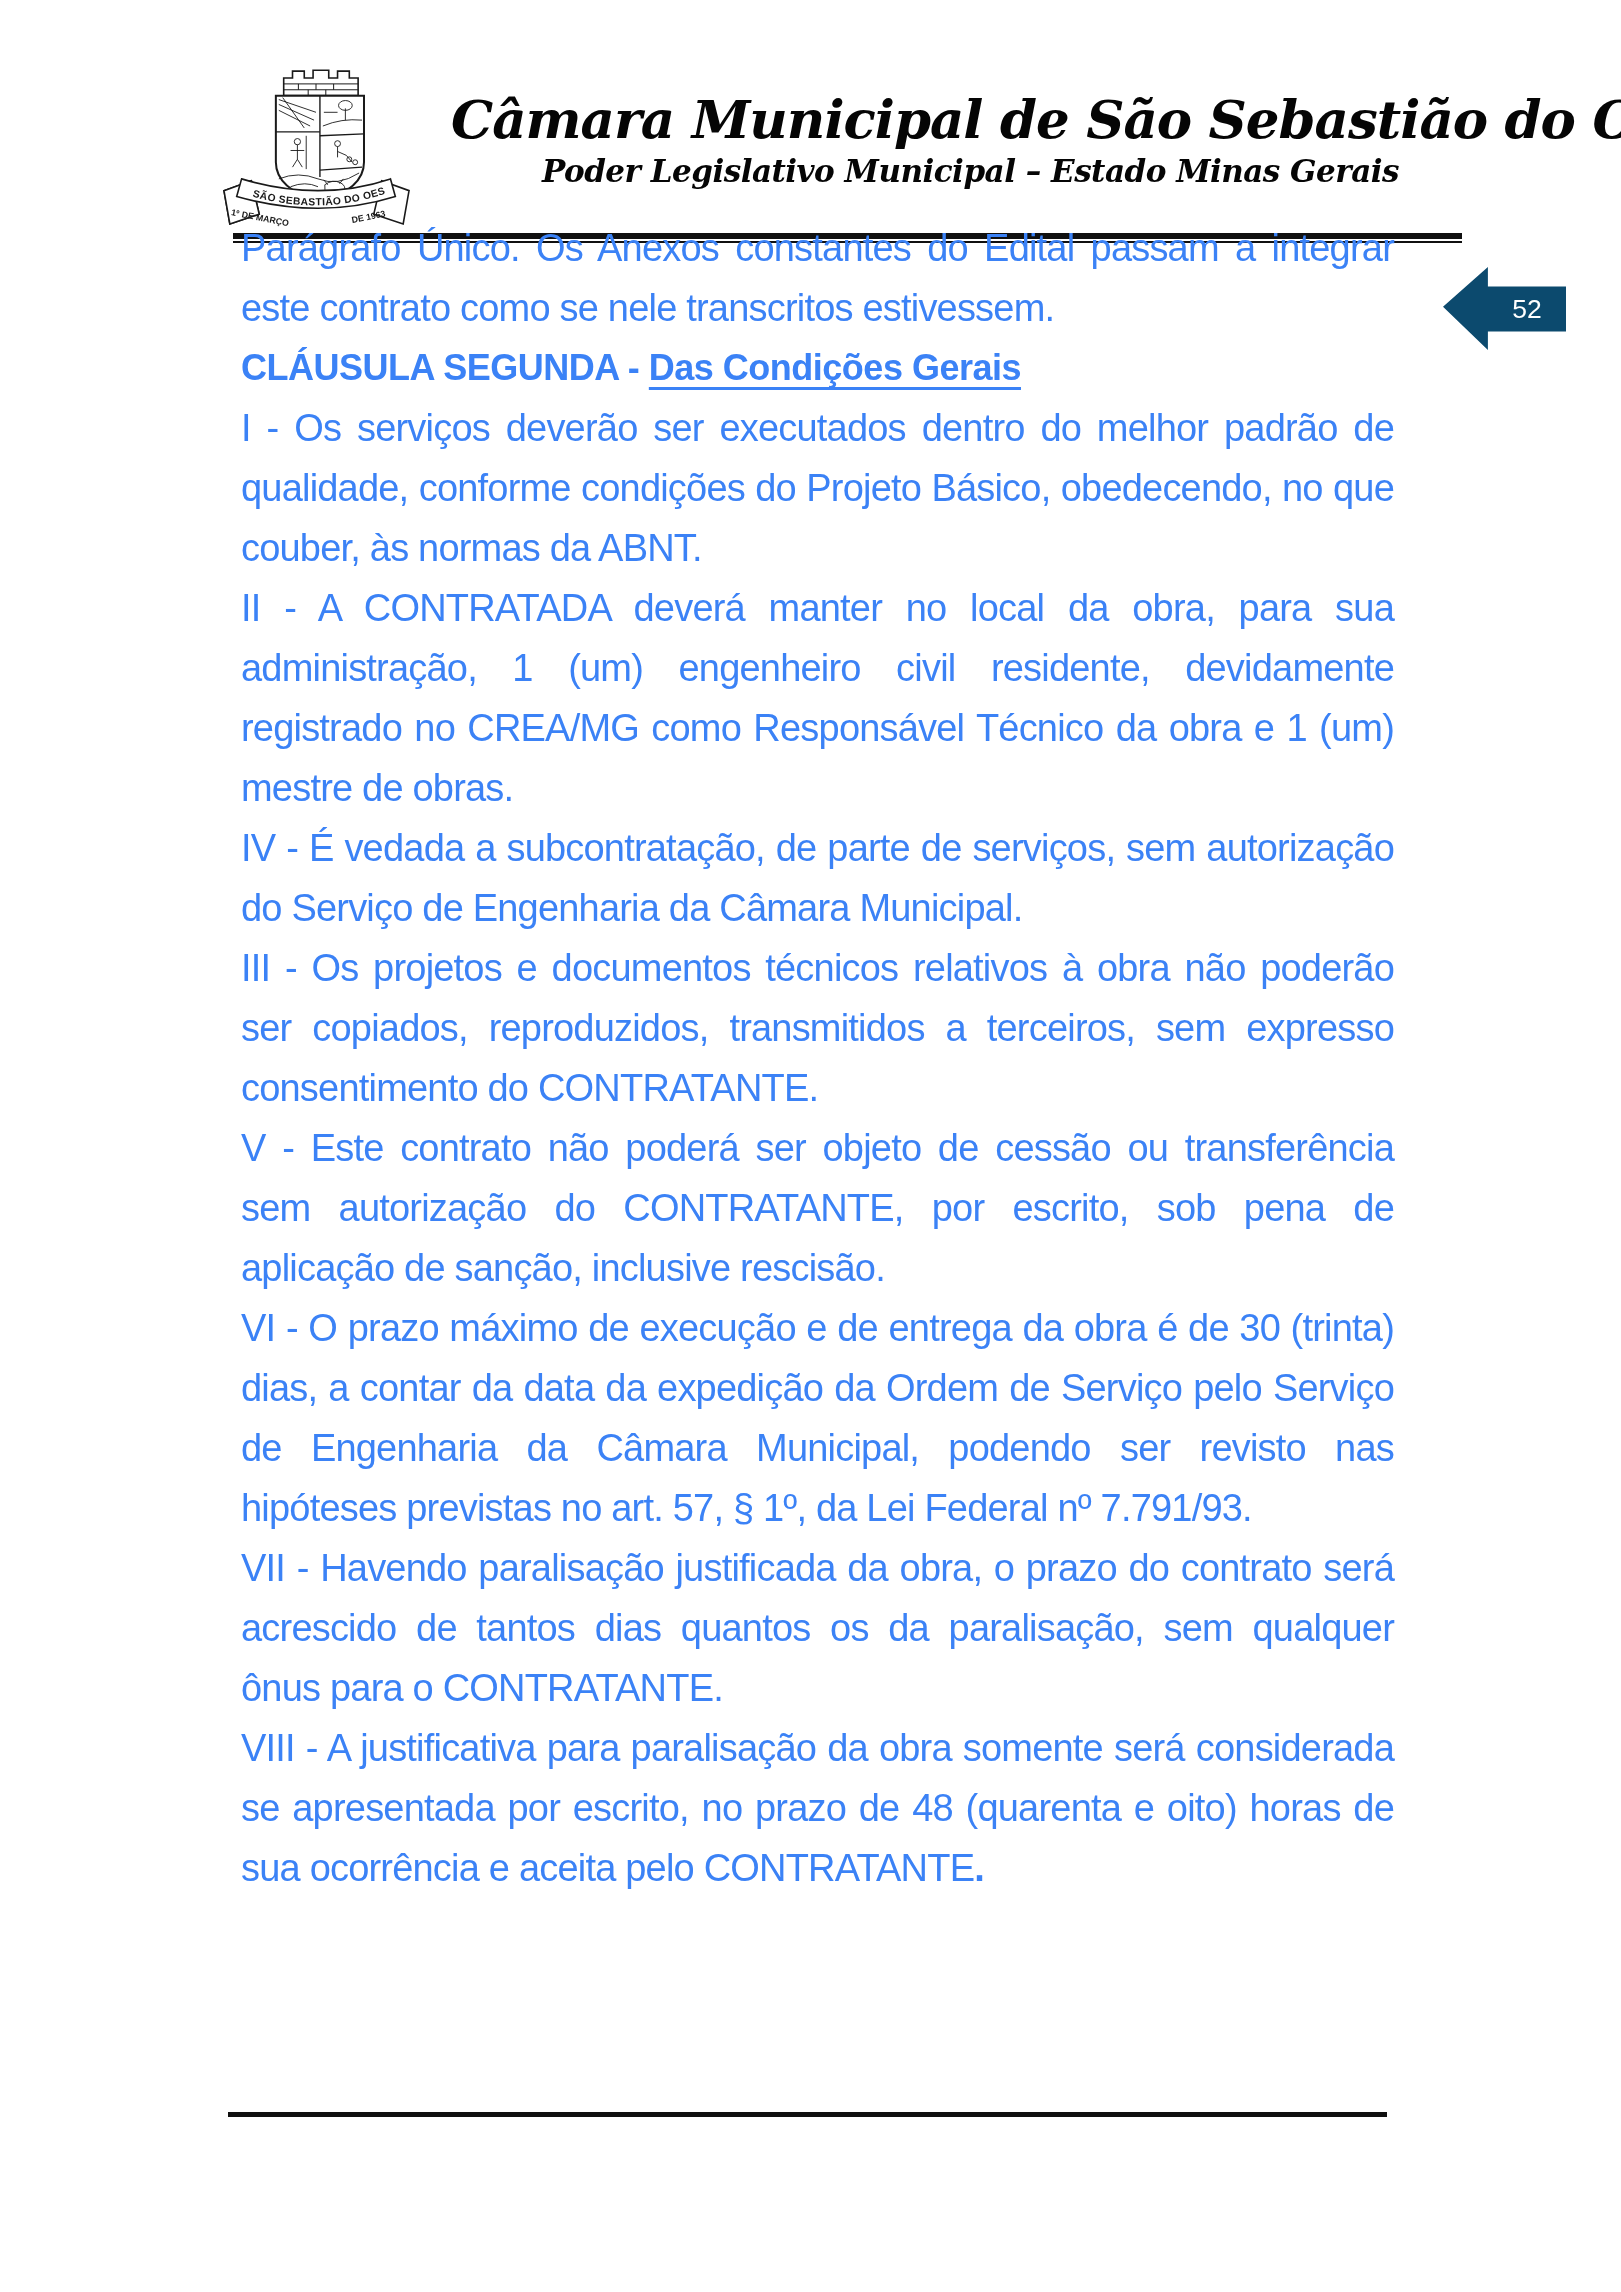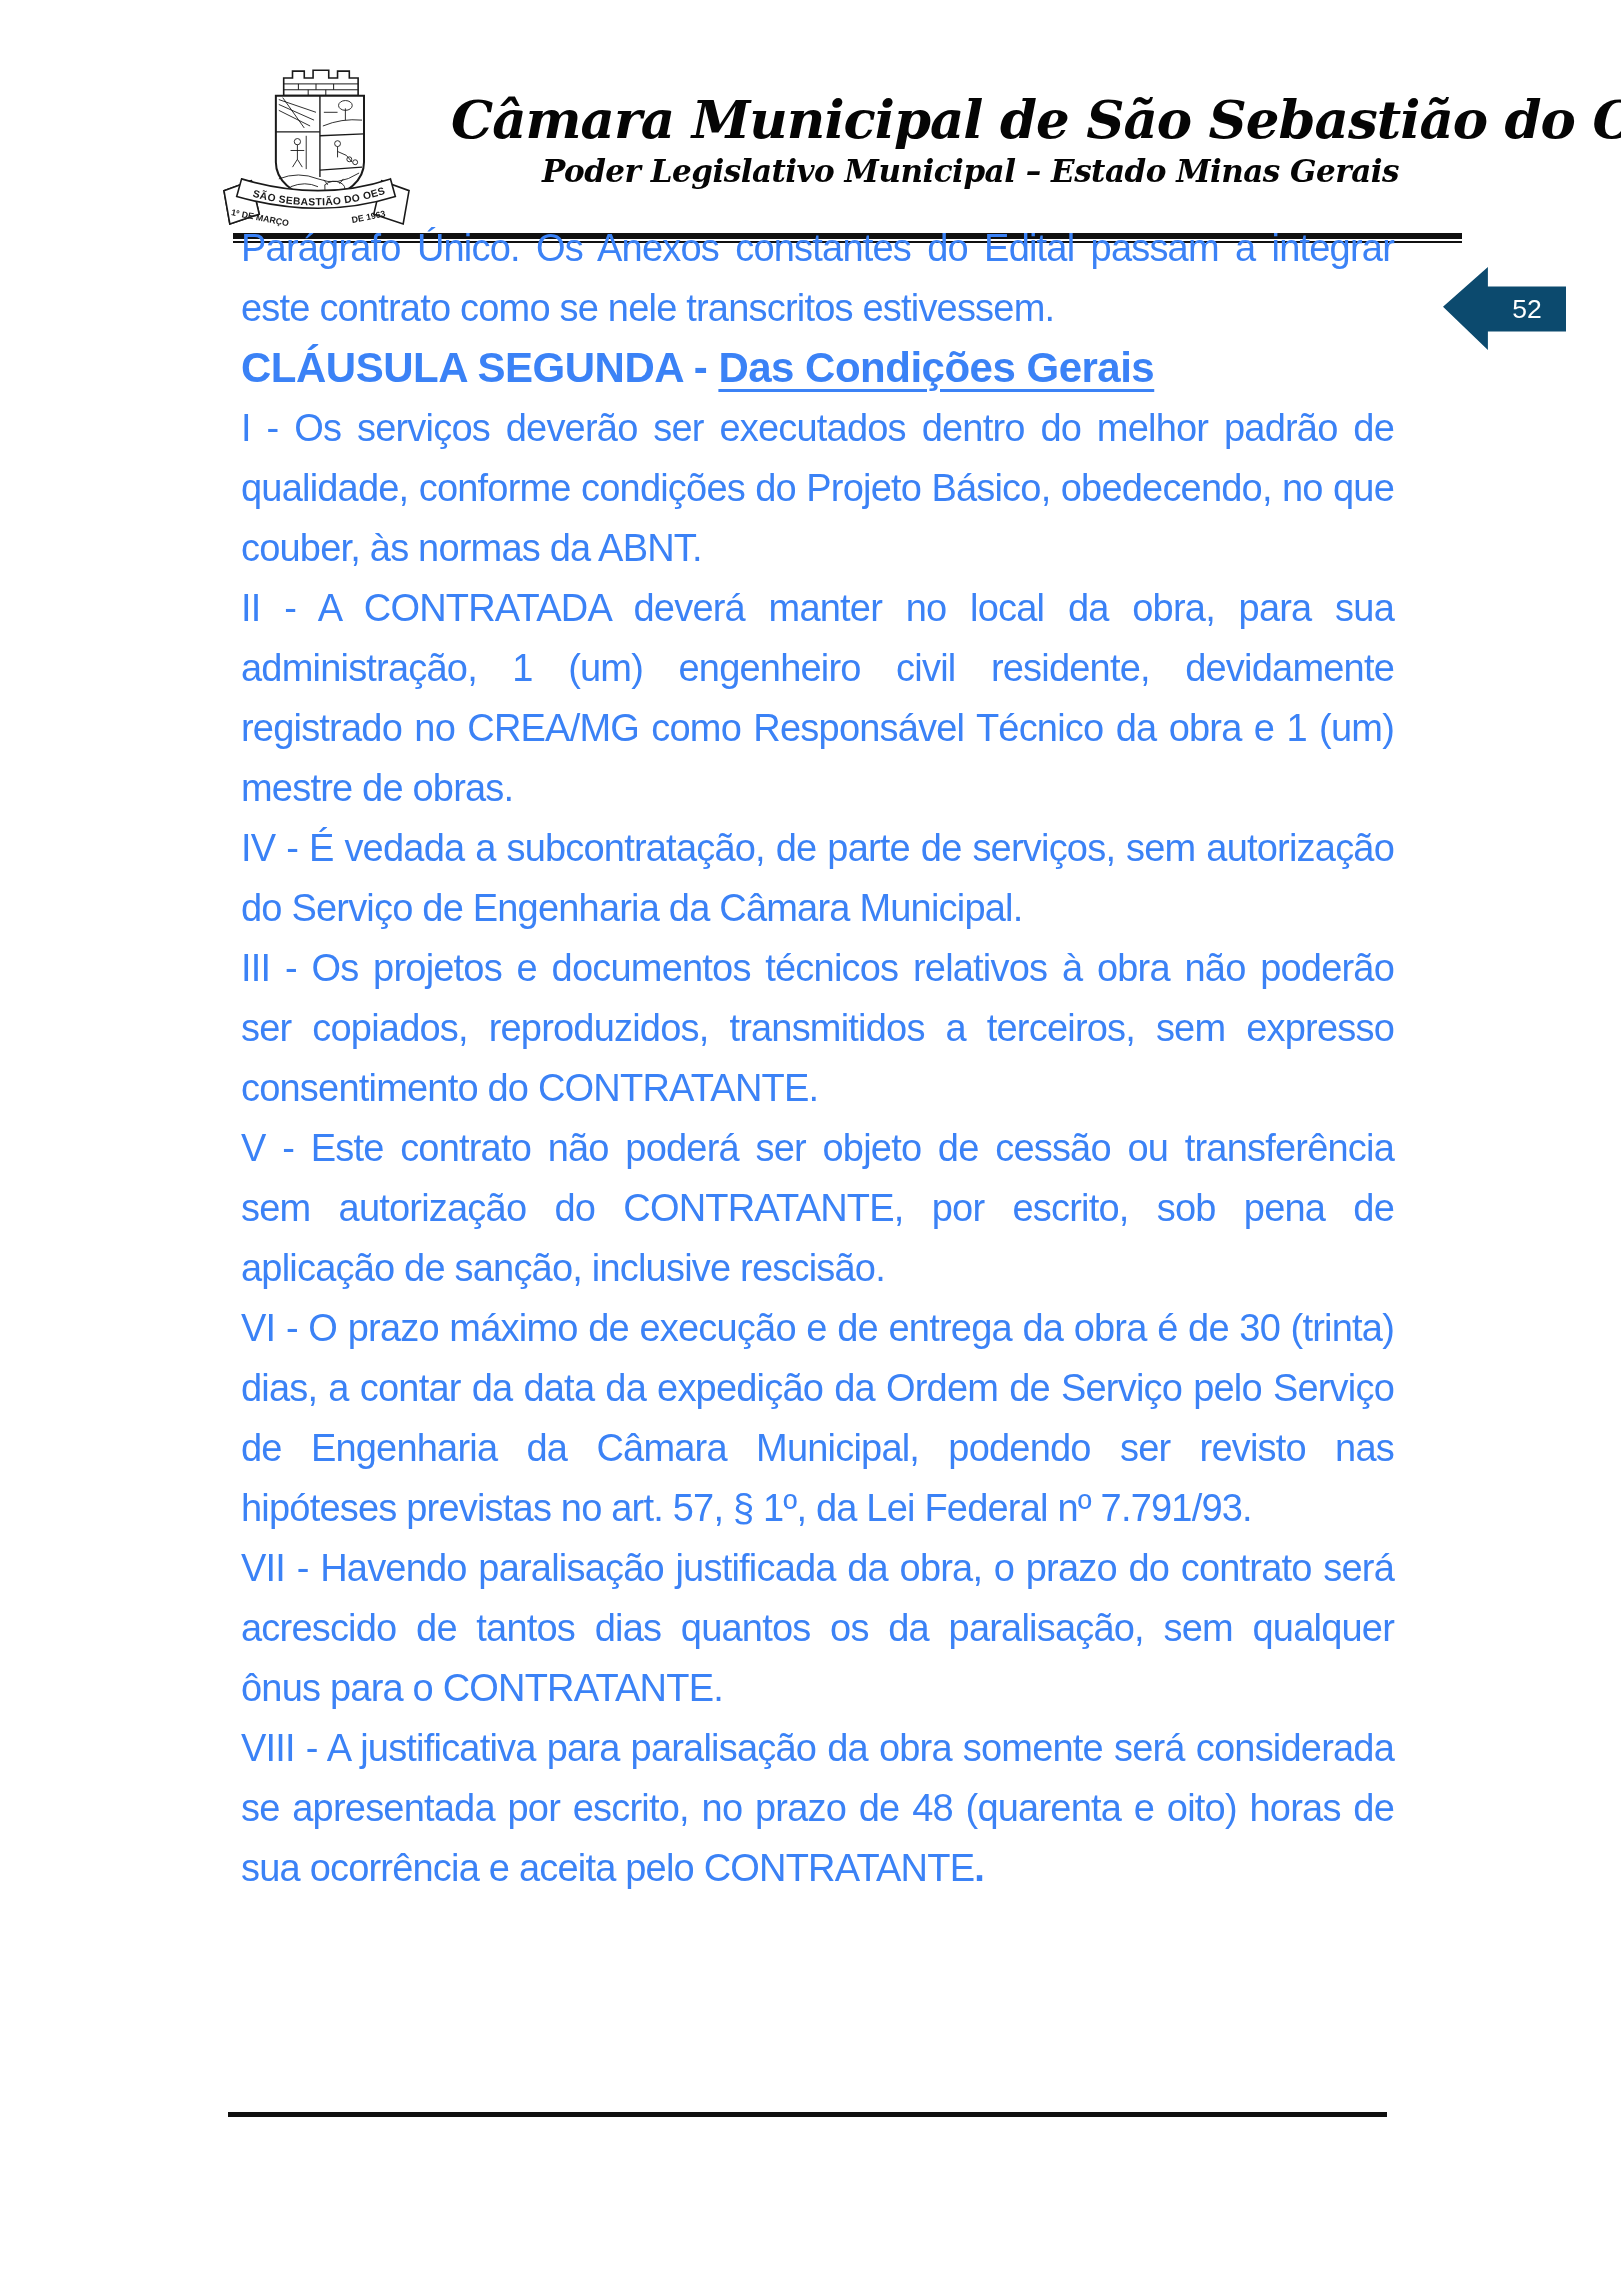--- a/index.html
+++ b/index.html
@@ -38,21 +38,21 @@
   }
   
   .body{
     position:absolute;left:233px;top:218px;width:1153px;
     font-size:38px;line-height:60px;letter-spacing:-0.8px;
     text-align:justify;color:#3b82f6;margin-left:8px;
   }
   .body p{margin:0;padding:0;}
   .clause-heading{
     margin:64px 0 35px 0;
-    font-size:42px;line-height:60px;font-weight:bold;
+    font-size:36px;line-height:60px;font-weight:bold;
     text-align:left;letter-spacing:-0.5px;white-space:nowrap;
   }
   .clause-underline{
     text-decoration:underline;
     text-decoration-thickness:2.9px;
     text-underline-offset:6.9px;
   }
   .bold-suffix{font-weight:bold;}
   
   .footer-rule{position:absolute;left:228px;top:2112px;width:1159px;height:4.9px;background:#101010;}

